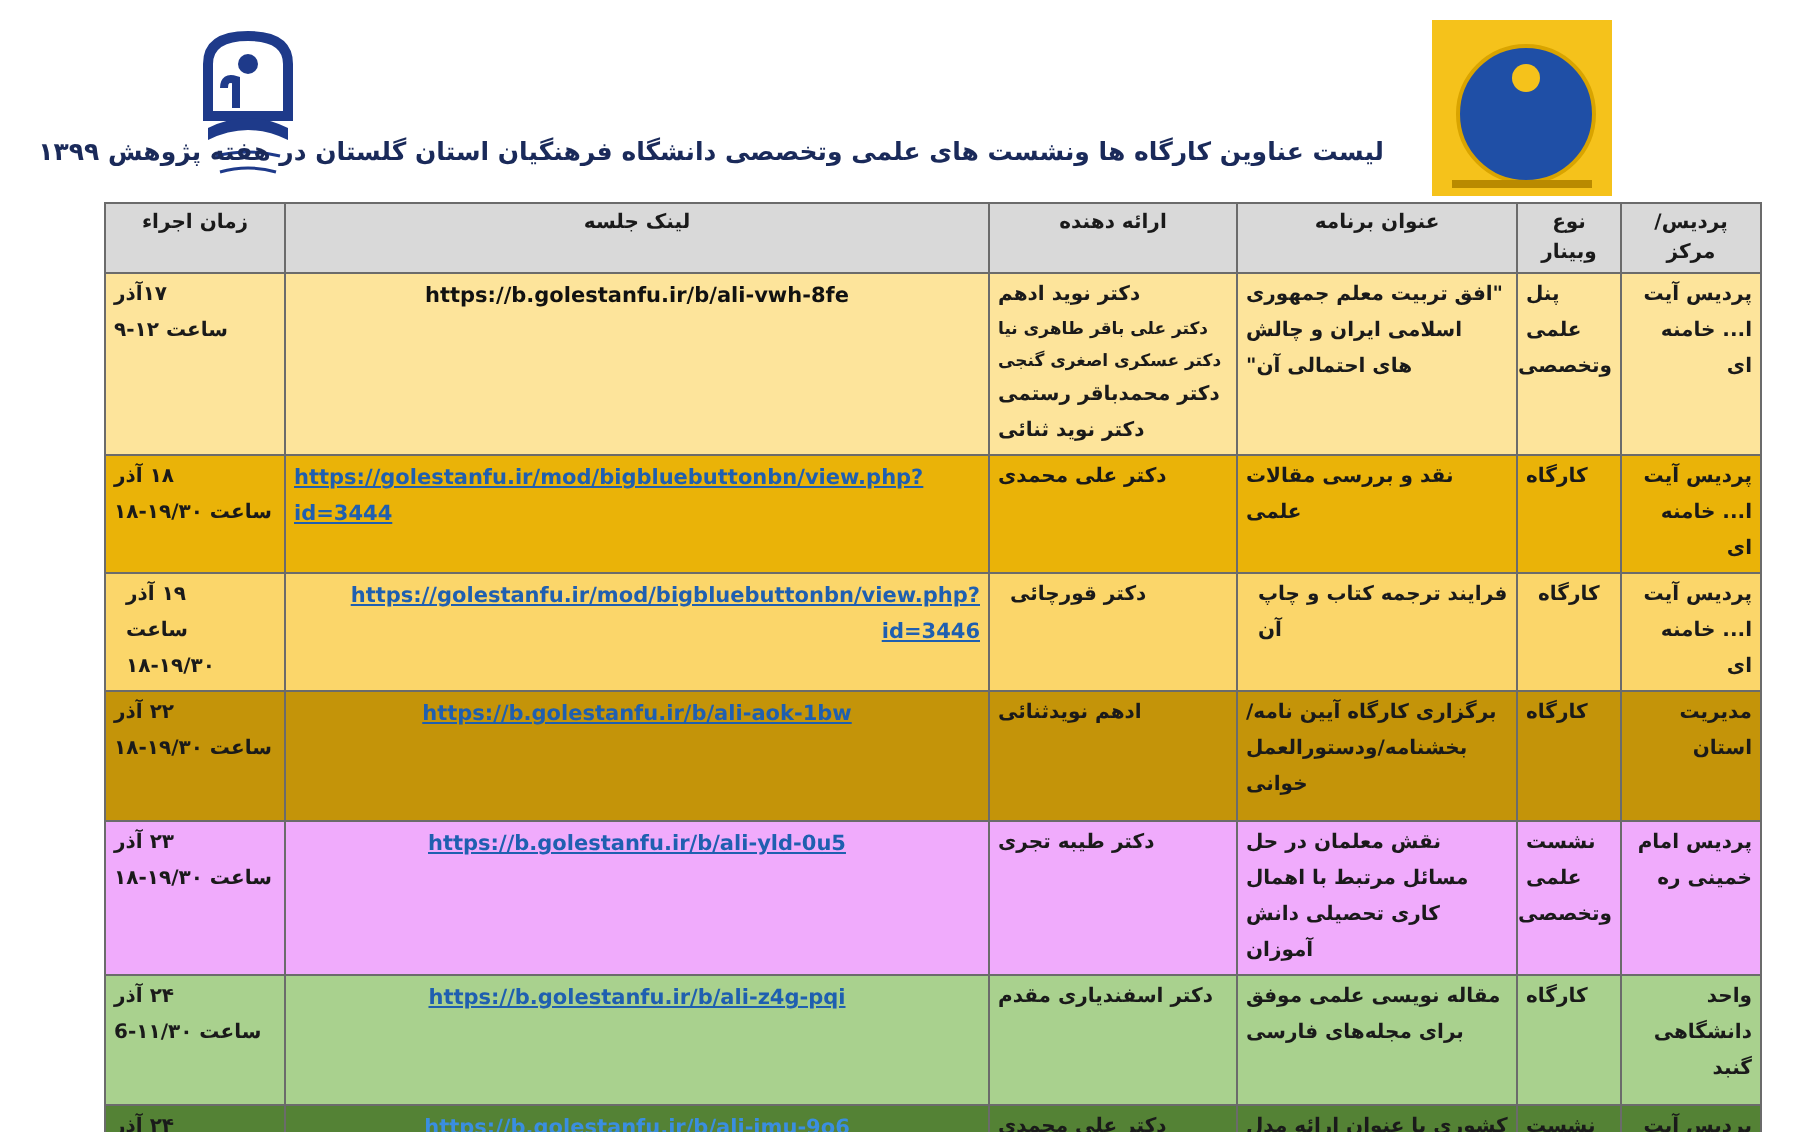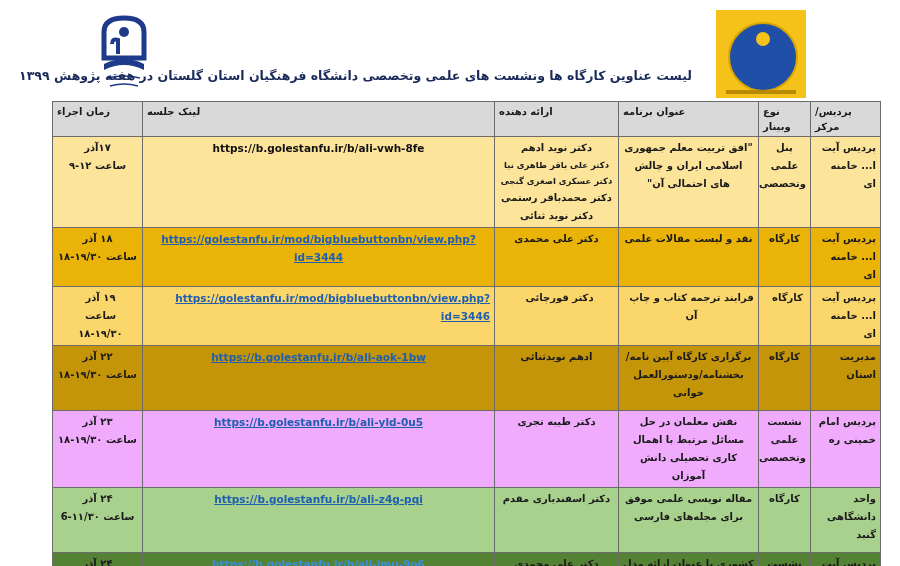--- a/index.html
+++ b/index.html
@@ -5,23 +5,23 @@
   html, body { margin:0; padding:0; background:#ffffff; }
   body { width:900px; height:566px; position:relative; overflow:hidden; font-family:"DejaVu Sans", sans-serif; }
   .logo-left { position:absolute; left:98px; top:14px; width:52px; height:80px; }
   .logo-right { position:absolute; left:716px; top:10px; width:90px; height:88px; background:#f5c21b; }
   .logo-right .disc { position:absolute; left:12px; top:12px; width:66px; height:66px; border-radius:50%; background:#1f4fa6; border:2px solid #d9a400; }
   .logo-right .disc span { position:absolute; left:26px; top:8px; width:14px; height:14px; border-radius:50%; background:#f5c21b; }
   .logo-right .stripe { position:absolute; left:10px; top:80px; width:70px; height:4px; background:#b98a00; }
   .title { position:absolute; right:208px; top:68px; direction:rtl; font-size:12.5px; font-weight:bold; color:#1a2a5a; white-space:nowrap; }
   table { position:absolute; left:52px; top:101px; width:828px; border-collapse:collapse; direction:rtl; table-layout:fixed; }
   th, td { border:1px solid #6b6b6b; font-size:10px; font-weight:bold; color:#1a1a1a; vertical-align:top; padding:2px 4px; line-height:18px; }
-  th { background:#d9d9d9; height:17px; line-height:15px; text-align:left; }
+  th { background:#d9d9d9; height:17px; line-height:15px; text-align:center; }
   td.c-campus { text-align:right; }
-  td.c-type, td.c-title, td.c-presenter, td.c-time { text-align:center; }
+  td.c-type, td.c-title, td.c-presenter, td.c-time { text-align:left; }
   td.c-link { text-align:center; direction:ltr; font-size:10.5px; }
   .lnk { color:#1f5fb0; text-decoration:underline; }
   .plain { color:#111; text-decoration:none; }
   .small { font-size:8.5px; line-height:16px; }
   .r0 td { background:#fde49b; height:84px; }
   .r1 td { background:#eab308; height:36px; }
   .r2 td { background:#fbd66a; height:36px;padding-left:10px; }
   .r3 td { background:#c49409; height:60px; }
   .r4 td { background:#f0abfc; height:60px; }
   .r5 td { background:#a9d18e; height:60px; }
@@ -83,23 +83,23 @@
       </td>
       <td class="c-link"><span class="plain">https://b.golestanfu.ir/b/ali-vwh-8fe</span></td>
       <td class="c-time">
         <div>۱۷آذر</div>
         <div>ساعت ۱۲-۹</div>
       </td>
     </tr>
     <tr class="r1">
       <td class="c-campus">پردیس آیت ا... خامنه ای</td>
       <td class="c-type">کارگاه</td>
-      <td class="c-title">نقد و لیست مقالات علمی</td>
+      <td class="c-title">نقد و بررسی مقالات علمی</td>
       <td class="c-presenter">دکتر علی محمدی</td>
-      <td class="c-link" style="text-align:center"><a class="lnk">https://golestanfu.ir/mod/bigbluebuttonbn/view.php?id=3444</a></td>
+      <td class="c-link" style="text-align:left"><a class="lnk">https://golestanfu.ir/mod/bigbluebuttonbn/view.php?id=3444</a></td>
       <td class="c-time">
         <div>۱۸ آذر</div>
         <div>ساعت ۱۹/۳۰-۱۸</div>
       </td>
     </tr>
     <tr class="r2">
       <td class="c-campus">پردیس آیت ا... خامنه ای</td>
       <td class="c-type">کارگاه</td>
       <td class="c-title">فرایند ترجمه کتاب و چاپ آن</td>
       <td class="c-presenter">دکتر قورچائی</td>

